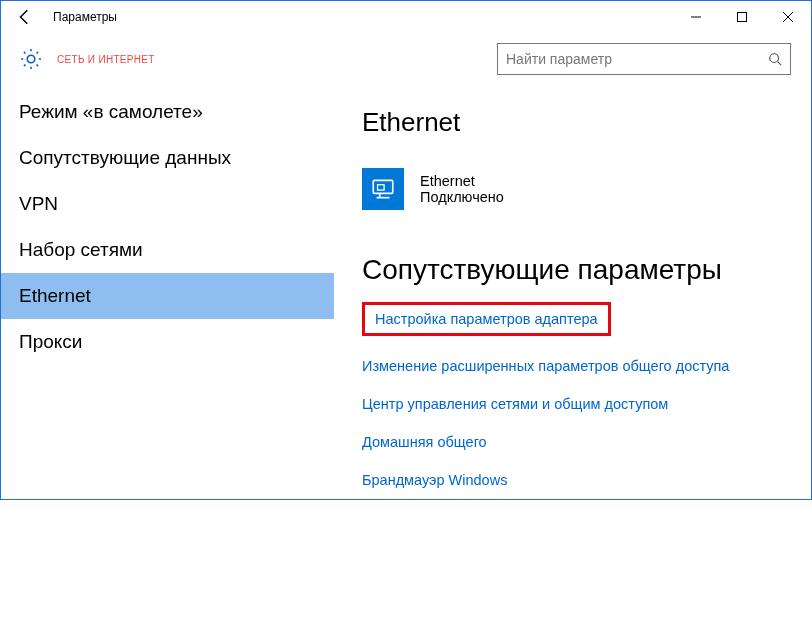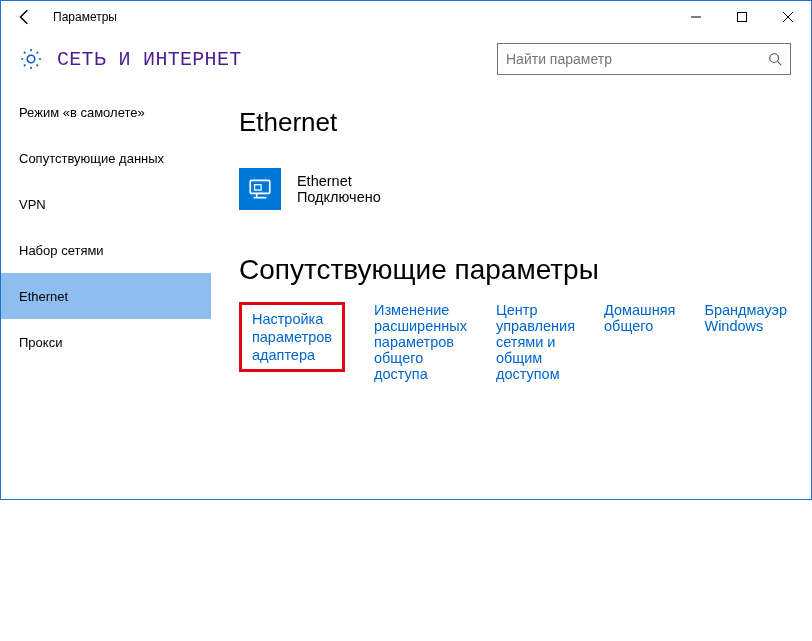--- a/index.html
+++ b/index.html
@@ -21,49 +21,49 @@
 .win-btn {
   width: 46px; height: 32px; display: flex; align-items: center; justify-content: center;
   font-size: 14px; color: #000;
 }
 .win-btn svg { width: 10px; height: 10px; }
 .header-row {
   height: 52px; display: flex; align-items: center; padding: 0 20px 0 18px;
   gap: 14px;
 }
 .gear { width: 24px; height: 24px; color: #0c5fc4; flex-shrink:0; }
-.cat-title { font-size: 20px; font-weight: 400; color: #4c1d95; letter-spacing: 0.3px; flex:1;font-family:Liberation Mono, monospace; }
+.cat-title { font-size: 10px; font-weight: 400; color: #ef4444; letter-spacing: 0.3px; flex:1; }
 .search-box {
   width: 294px; height: 32px; border: 1px solid #777; display: flex; align-items: center;
   padding: 0 8px; color: #777;
 }
 .search-box span { flex: 1; font-size: 14px; color: #777; }
 .search-icon { width: 14px; height: 14px; color: #555; }
 .body { flex: 1; display: flex; overflow: hidden; }
 .sidebar {
   width: 333px; background: #fff; border-right: none; padding-top: 4px;
 }
 .side-item {
   height: 46px; display: flex; align-items: center; padding-left: 18px;
-  font-size: 13px; color: #000; cursor: default;
+  font-size: 19px; color: #000; cursor: default;
 }
 .side-item.selected { background: #8ebdf0; }
 .content {
   flex: 1; padding: 22px 24px 0 28px; color: #000;
 }
 .content h1 { font-size: 26px; font-weight: 400; margin-bottom: 30px; }
 .conn-row { display: flex; align-items: center; gap: 16px; margin-bottom: 44px; }
 .conn-icon {
   width: 42px; height: 42px; background: #0078d7; display:flex; align-items:center; justify-content:center;
 }
 .conn-icon svg { width: 26px; height: 26px; color:#fff; }
 .conn-text .name { font-size: 14.5px; color:#000; }
 .conn-text .status { font-size: 14.5px; color:#000; }
 .content h2 { font-size: 28px; font-weight: 400; margin-bottom: 16px; }
-.links { display: flex; align-items: flex-start; gap: 29px; }
+.links { display: flex; flex-direction: column; align-items: flex-start; gap: 22px; }
 .link { font-size: 14.5px; color: #0066cc; cursor: default; }
 .highlight-box { border: 3px solid #e30613; padding: 5px 10px; display:inline-block; }
 </style>
 </head>
 <body>
 
 <div class="window">
 
   <div class="titlebar">
     <div class="back-btn">

